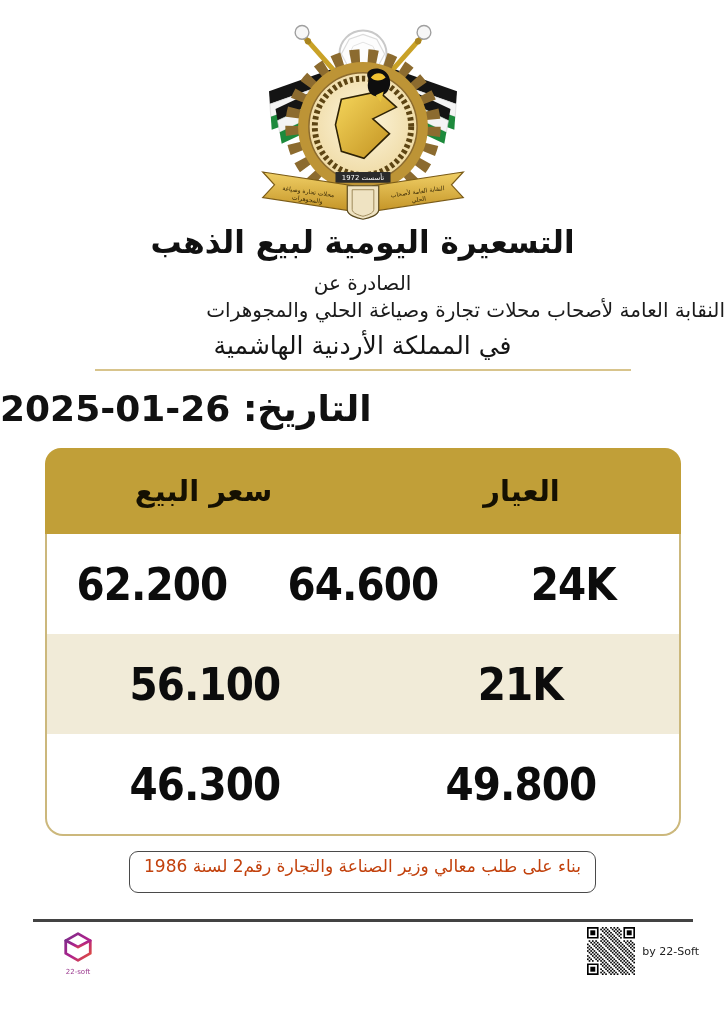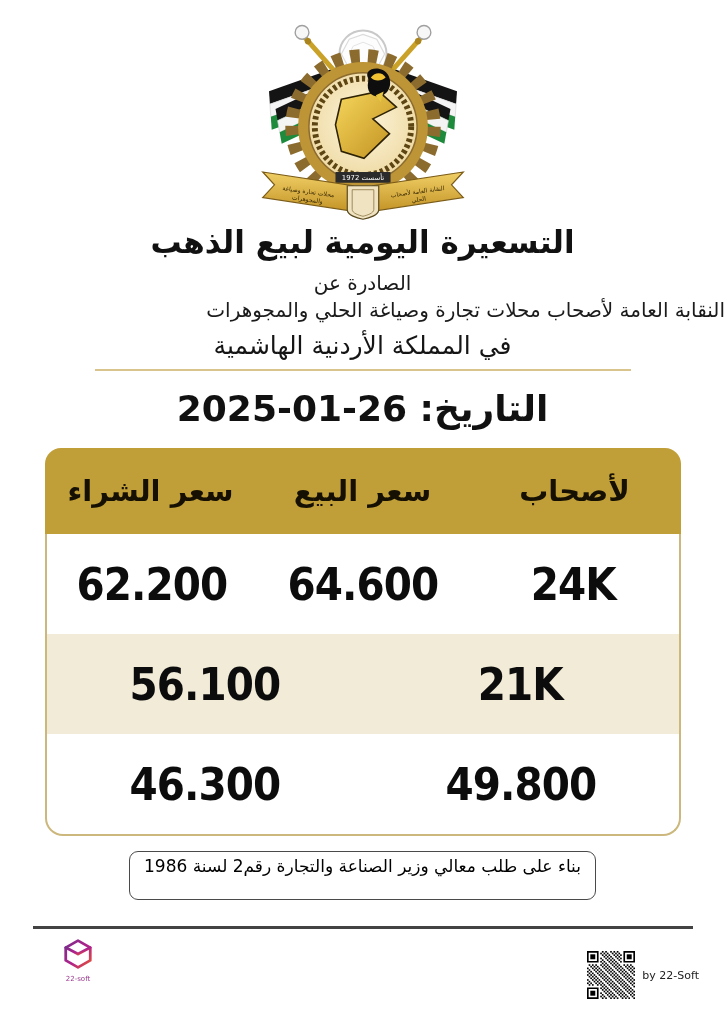--- a/index.html
+++ b/index.html
@@ -19,21 +19,21 @@
   
   .title {
     text-align: center; font-size: 31px; font-weight: 700;
     margin-top: 4px; direction: rtl; letter-spacing: 0;
   }
   .issued { text-align: center; font-size: 20px; margin-top: 11px; direction: rtl; color:#1b1b1b;}
   .org    { font-size: 20px; margin-top: 3px;  direction: rtl; color:#1b1b1b;}
   .country{ text-align: center; font-size: 25px; margin-top: 9px;  direction: rtl; color:#151515;}
   .gold-rule { width: 536px; height: 2px; background: #d8c48c; margin: 9px auto 0; }
   .date-line {
-    text-align: center; font-size: 36px; font-weight: 800;
+    text-align: left; font-size: 36px; font-weight: 800;
     margin-top: 17px; direction: rtl;
   }
 
   
   .price-table { width: 636px; margin: 19px auto 0; direction: rtl; }
   .thead {
     background: #c19f38; height: 86px;
     border-radius: 16px 16px 0 0;
     display: flex; align-items: center;
   }
@@ -46,29 +46,29 @@
   .trow.alt { background: #f1ebd8; }
   .trow .cell { flex: 1; text-align: center; }
   .num {
     display: inline-block; font-size: 45px; font-weight: 800;
     transform: scaleX(.9); letter-spacing: -1px; color:#0c0c0c;
   }
 
   
   .note-row { text-align: center; margin-top: 15px; }
   .note-box {
-    display: inline-block; direction: rtl; font-size: 17px; color: #000000;
-    border: 1.6px solid #4a4a4a; border-radius: 9px; padding: 4px 14px 23px;
+    display: inline-block; direction: rtl; font-size: 17px; color: #c2410c;
+    border: 1.6px solid #4a4a4a; border-radius: 9px; padding: 4px 14px 16px;
     background: #fff;
   }
   .footer { position: relative; margin-top: 26px; height: 100px; }
   .footer-line { width: 660px; height: 3px; background: #434343; margin: 0 auto; }
   .brand-block { position: absolute; left: 56px; top: 12px; width: 44px; text-align: center; }
   .brand-name { font-size: 7px; color: #9b3a8f; margin-top: 1px; }
-  .qr-block { position: absolute; right: 26px; top: 25px; display: flex; align-items: center; gap: 7px; }
+  .qr-block { position: absolute; right: 26px; top: 8px; display: flex; align-items: center; gap: 7px; }
   .credit { font-size: 11px; color: #222; }
 
   .svg-txt { font-family: "DejaVu Sans", sans-serif; }
 </style>
 </head>
 <body>
 
 <div class="sheet">
 
   <div class="emblem-wrap">
@@ -179,23 +179,22 @@
   <div class="country">في المملكة الأردنية الهاشمية</div>
   <div class="gold-rule"></div>
 
   <div class="date-line">
     <span>التاريخ:</span>
     <span>26-01-2025</span>
   </div>
 
   <div class="price-table">
     <div class="thead">
-      <div class="cell">لأصحاب</div>
+      <div class="cell">العيار</div>
       <div class="cell">سعر البيع</div>
-      <div class="cell">سعر الشراء</div>
     </div>
     <div class="tbody">
       <div class="trow">
         <div class="cell"><span class="num">24K</span></div>
         <div class="cell"><span class="num">64.600</span></div>
         <div class="cell"><span class="num">62.200</span></div>
       </div>
       <div class="trow alt">
         <div class="cell"><span class="num">21K</span></div>
         <div class="cell"><span class="num">56.100</span></div>

